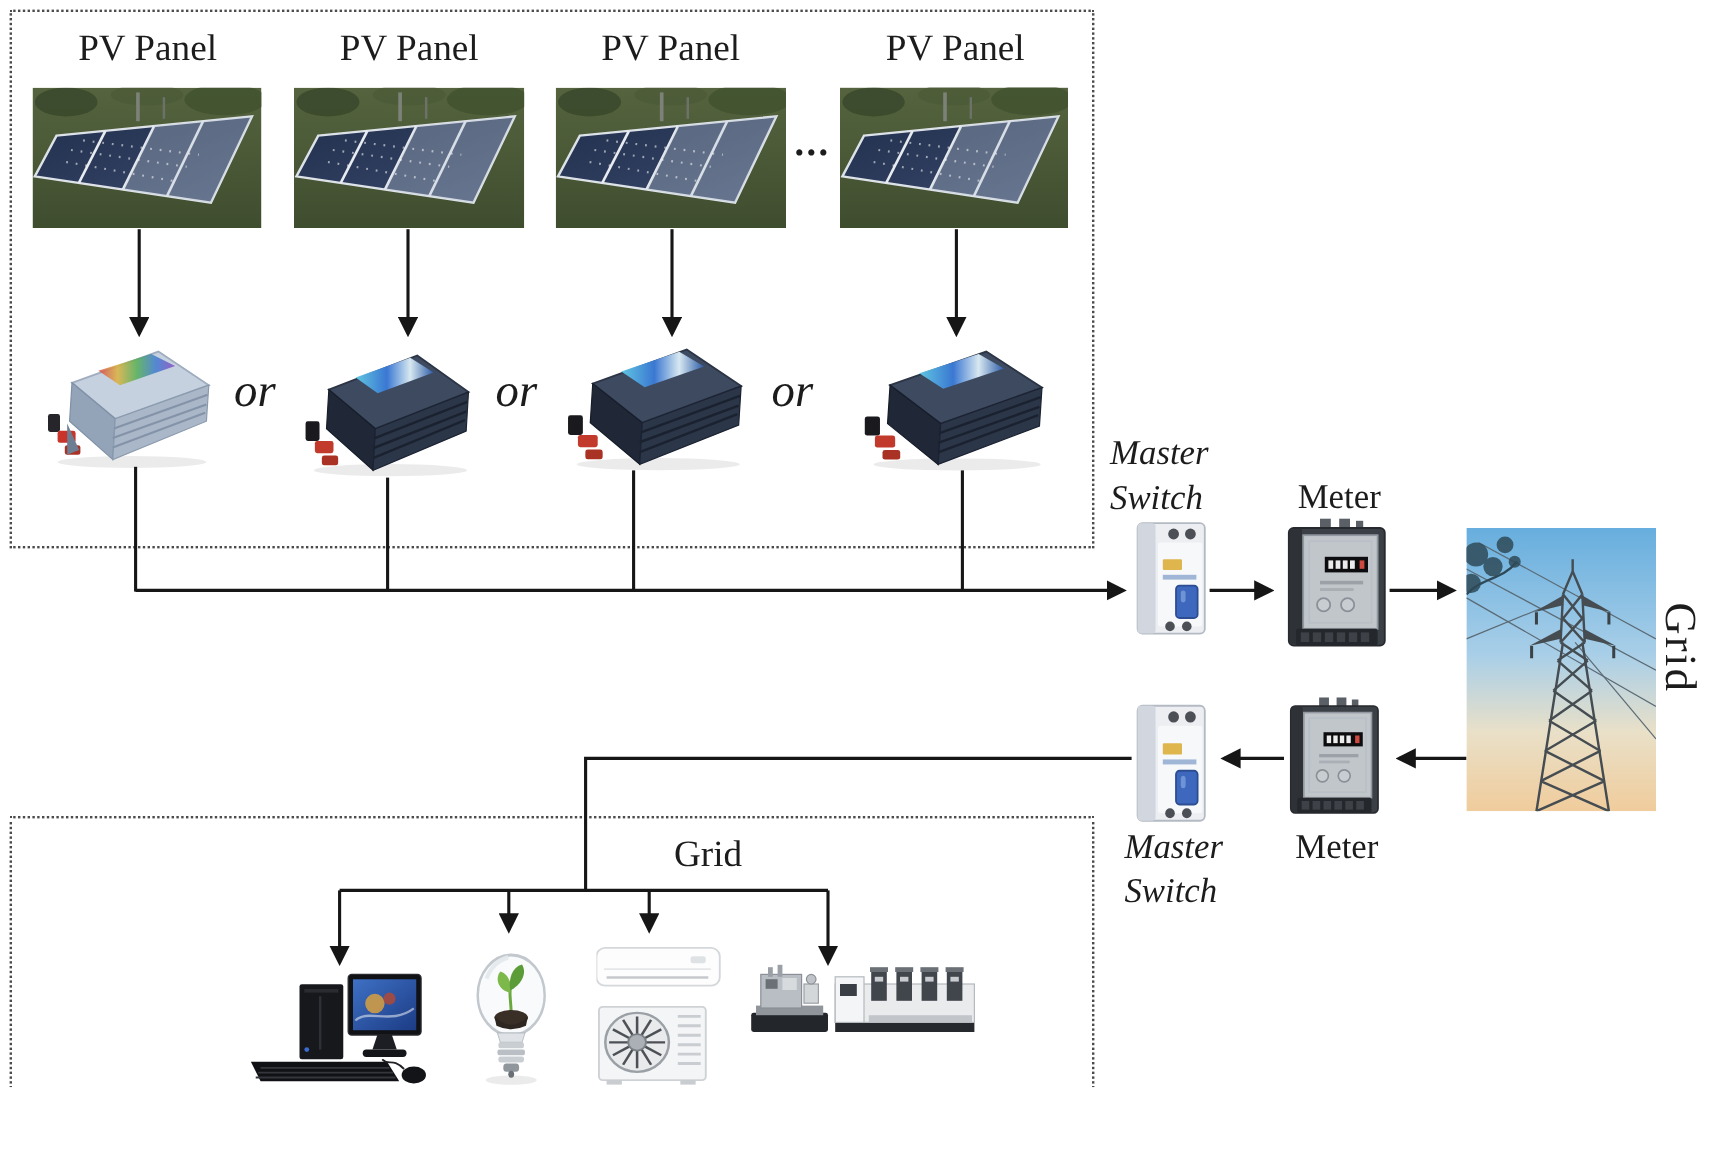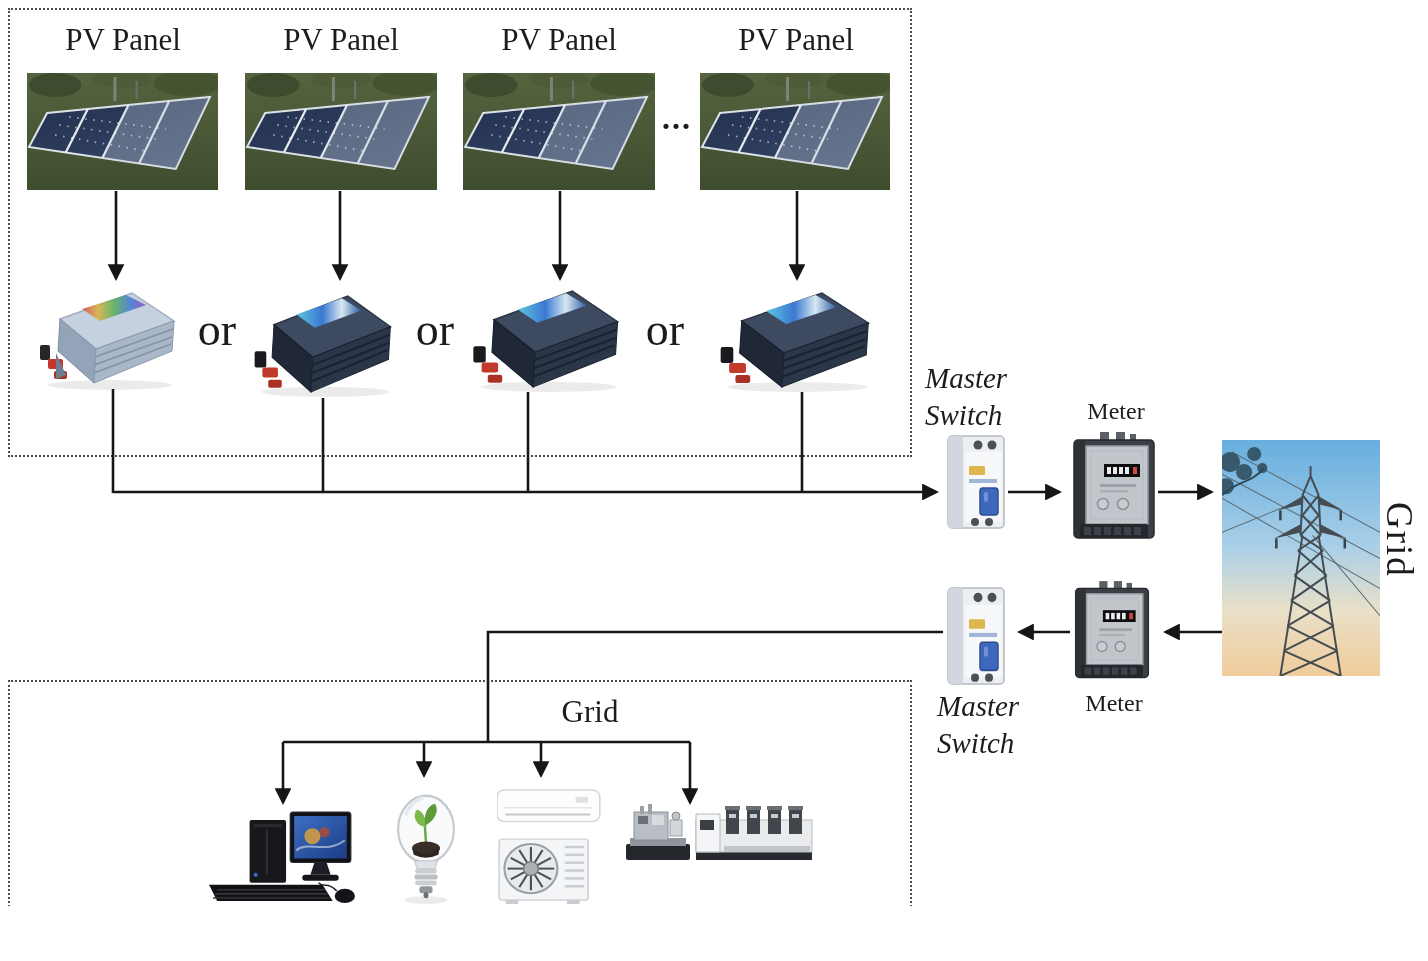--- a/index.html
+++ b/index.html
@@ -1,23 +1,23 @@
 <!DOCTYPE html>
 <html><head>
 <meta charset="utf-8">
 <style>
   html,body{margin:0;padding:0;background:#fff;}
   #stage{position:relative;width:1428px;height:906px;background:#ffffff;overflow:hidden;
          font-family:"Liberation Serif","DejaVu Serif",serif;color:#1c1c1c;}
   .dotted-box{position:absolute;border:2px dotted #4b4b4b;background:transparent;}
   .lbl{position:absolute;color:#1c1c1c;white-space:nowrap;}
   .pv-lbl{font-size:31px;width:192px;text-align:center;}
-  .or-lbl{font-size:46px;width:44px;text-align:center;}
+  .or-lbl{font-size:39px;width:44px;text-align:left;font-style:italic;}
   .sw-lbl{font-size:29px;line-height:37px;font-style:italic;}
-  .meter-lbl{font-size:24px;text-align:center;}
+  .meter-lbl{font-size:29px;text-align:center;}
   .load-lbl{font-size:31px;width:120px;text-align:center;}
   .grid-lbl{font-size:37px;writing-mode:vertical-rl;letter-spacing:2px;}
   .ellipsis-lbl{font-size:32px;font-weight:bold;letter-spacing:2px;width:46px;text-align:center;}
   .img{position:absolute;}
   .img svg{display:block;width:100%;height:100%;}
   #wires{position:absolute;left:0;top:0;pointer-events:none;}
 </style>
 </head>
 <body>
 

